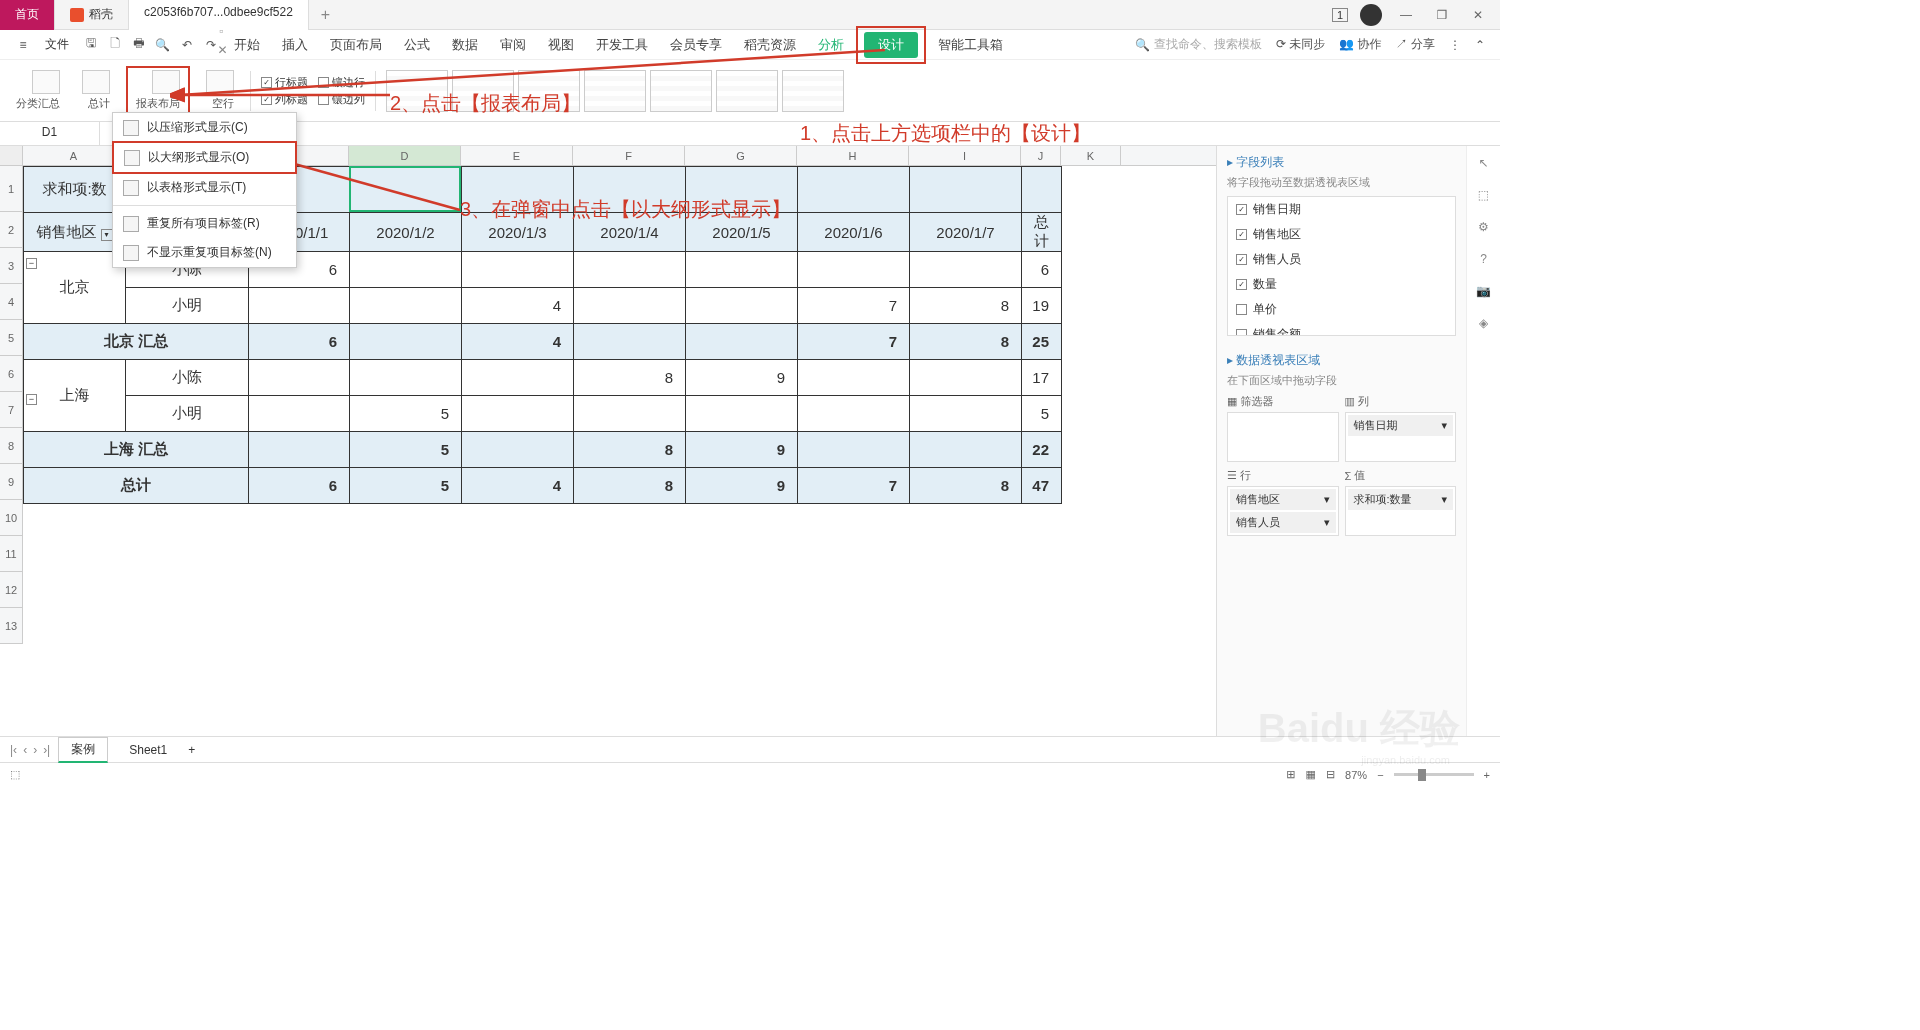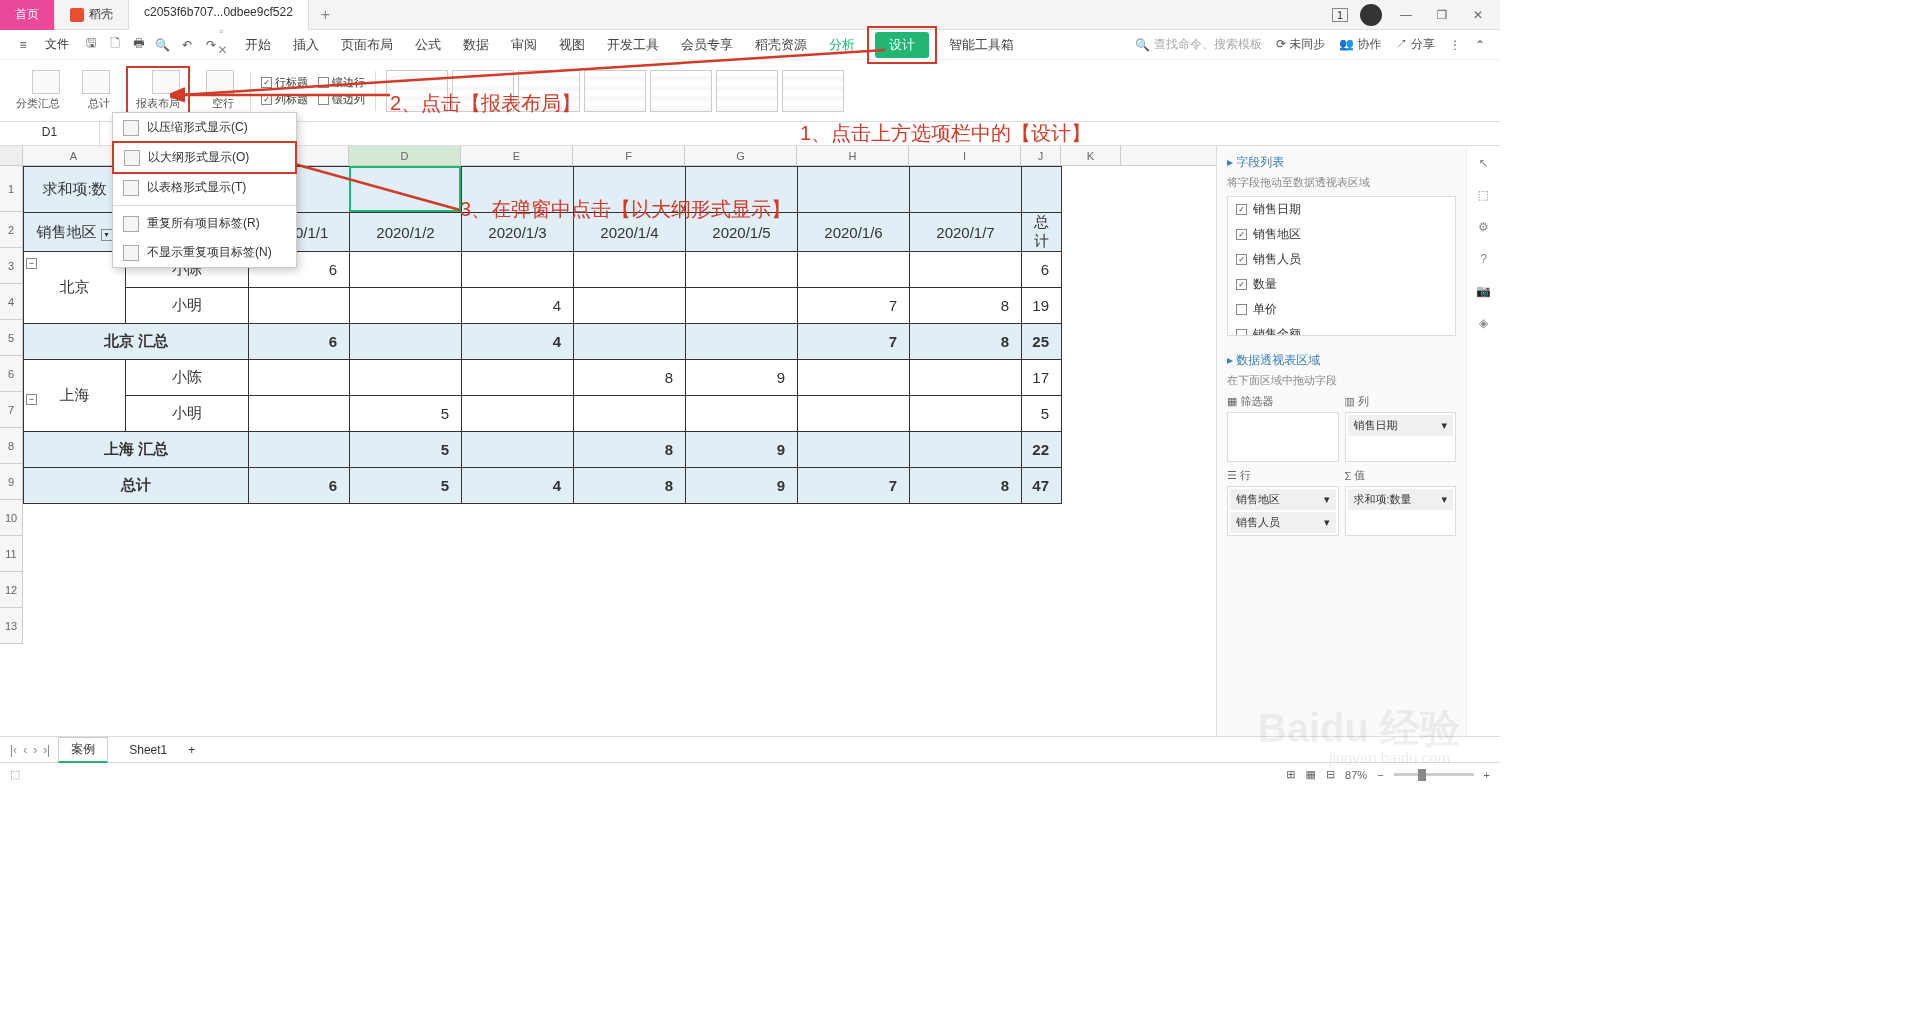--- a/index.html
+++ b/index.html
@@ -2,34 +2,34 @@
 <html><head>
 <meta charset="utf-8">
 <style>
 * { margin: 0; padding: 0; box-sizing: border-box; font-family: "Microsoft YaHei", Arial, sans-serif; }
 body { background: #fff; font-size: 12px; color: #333; overflow: hidden; width: 1500px; height: 806px; position: relative; }
 
 
 .top-tabs { height: 30px; background: #f4f4f4; display: flex; align-items: center; border-bottom: 1px solid #ddd; }
 .tab { height: 30px; padding: 0 15px; display: flex; align-items: center; gap: 5px; font-size: 12px; cursor: pointer; border-right: 1px solid #ddd; }
 .tab.active { background: #fff; flex-direction: column; }
-.tab.home { background: #ec4899; color: #fff; }
+.tab.home { background: #be185d; color: #fff; }
 .tab-close { margin-left: 8px; color: #888; }
 .tab-add { padding: 0 12px; color: #888; font-size: 16px; }
 .window-controls { margin-left: auto; display: flex; align-items: center; gap: 12px; padding-right: 10px; }
 .win-btn { width: 24px; height: 24px; display: flex; align-items: center; justify-content: center; color: #666; }
 .avatar { width: 22px; height: 22px; border-radius: 50%; background: #333; }
 .box-num { border: 1px solid #888; padding: 0 4px; font-size: 11px; }
 
 
 .menu-bar { height: 30px; display: flex; align-items: center; padding: 0 15px; gap: 4px; border-bottom: 1px solid #eee; }
 .menu-left { display: flex; align-items: center; gap: 8px; }
 .file-menu { display: flex; align-items: center; gap: 4px; padding: 2px 6px; }
 .icon-sm { width: 16px; height: 16px; display: inline-flex; align-items: center; justify-content: center; color: #555; }
-.menu-tabs { display: flex; gap: 18px; margin-left: 20px; font-size: 13px; }
+.menu-tabs { display: flex; gap: 18px; margin-left: 9px; font-size: 13px; }
 .menu-tab { color: #444; cursor: pointer; padding: 4px 2px; }
 .menu-tab.analyze { color: #22b573; }
 .menu-tab.design { background: #22b573; color: #fff; padding: 4px 14px; border-radius: 3px; position: relative; }
 .red-box-design { position: absolute; border: 2.5px solid #d13b2a; top: -6px; left: -8px; right: -8px; bottom: -6px; }
 .menu-right { margin-left: auto; display: flex; align-items: center; gap: 14px; color: #555; font-size: 12px; }
 .search-area { display: flex; align-items: center; gap: 4px; color: #aaa; }
 
 
 .ribbon { height: 62px; display: flex; align-items: center; padding: 0 10px; gap: 10px; border-bottom: 1px solid #ddd; position: relative; }
 .ribbon-group { display: flex; flex-direction: column; align-items: flex-end; gap: 2px; font-size: 11px; color: #555; padding: 0 6px; }
@@ -100,21 +100,21 @@
 .sheet-tab { padding: 3px 12px; border: 1px solid transparent; }
 .sheet-tab.active { border: 1px solid #ccc; border-bottom: 2px solid #22b573; background: #fff; }
 
 
 .status-bar { height: 24px; border-top: 1px solid #ddd; display: flex; align-items: center; padding: 0 10px; font-size: 11px; color: #666; }
 .status-right { margin-left: auto; display: flex; align-items: center; gap: 10px; }
 .zoom-slider { width: 80px; height: 3px; background: #ccc; position: relative; }
 .zoom-thumb { position: absolute; width: 8px; height: 12px; background: #888; top: -4px; left: 30%; }
 
 .watermark { position: absolute; right: 40px; bottom: 50px; font-size: 40px; color: rgba(0,0,0,0.06); font-weight: bold; z-index: 200; pointer-events:none; }
-.watermark-sub { position: absolute; right: 50px; bottom: 40px; font-size: 15px; color: rgba(0,0,0,0.08); z-index:200; pointer-events:none;}
+.watermark-sub { position: absolute; right: 50px; bottom: 40px; font-size: 11px; color: rgba(0,0,0,0.08); z-index:200; pointer-events:none;}
 </style>
 </head>
 <body>
 
 <div class="top-tabs">
   <div class="tab home">首页</div>
   <div class="tab">
       <span style="width:14px;height:14px;background:#e94f2d;border-radius:2px;display:inline-block"></span>
       <span>稻壳</span>
     </div>

